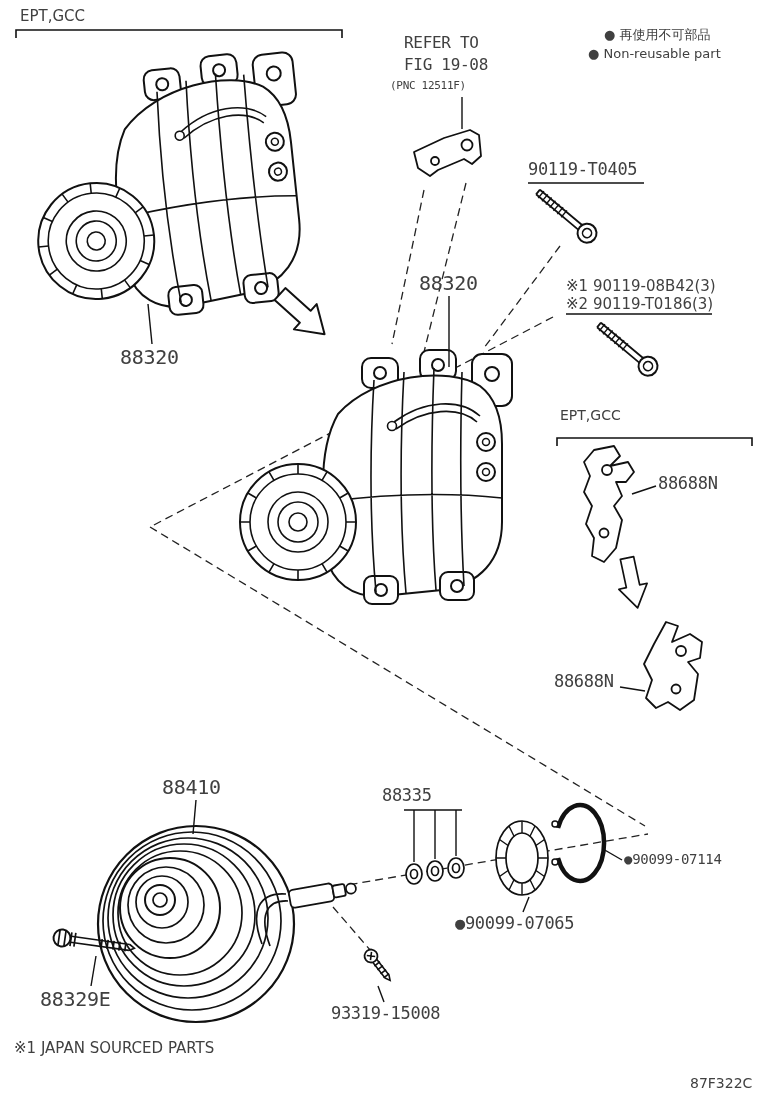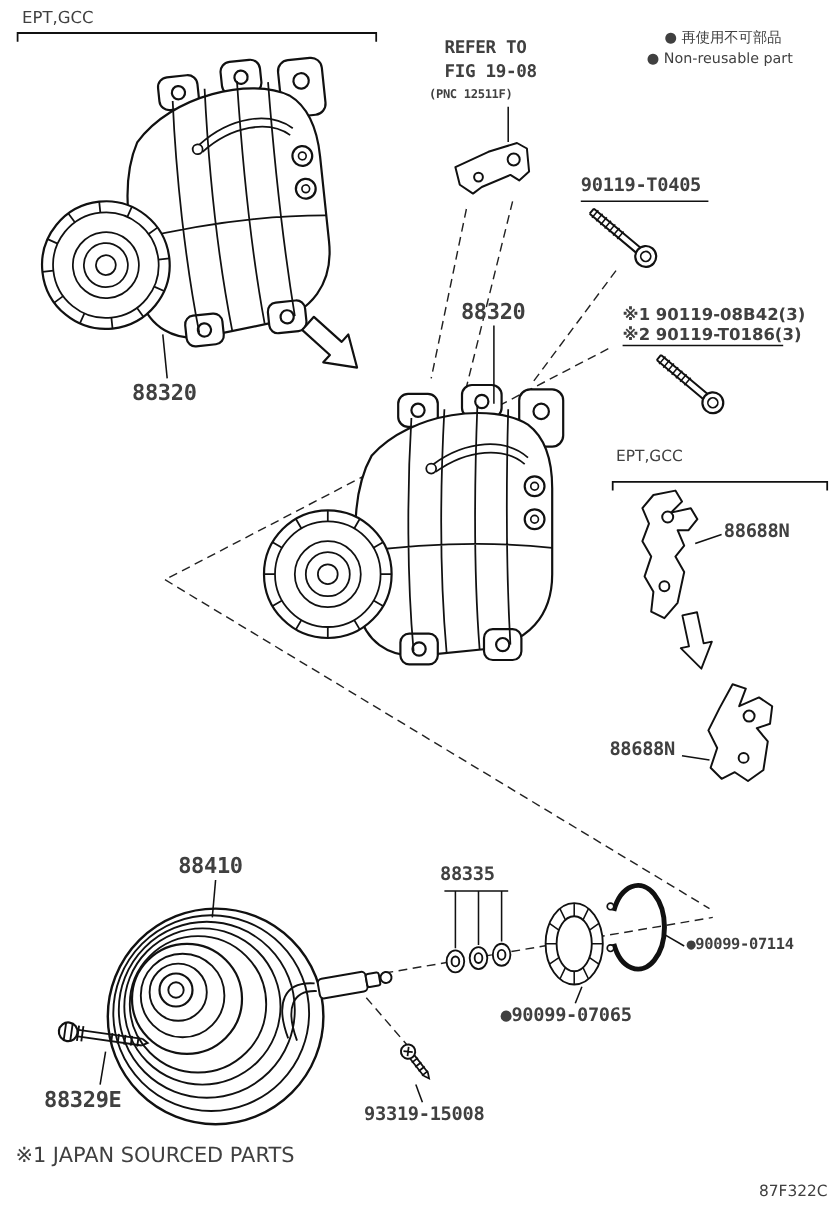--- a/index.html
+++ b/index.html
@@ -6,23 +6,23 @@
   html,body { margin:0; padding:0; background:#9a9a9a; }
   .page {
     position: relative;
     width: 760px; height: 1112px;
     background: #ffffff;
     overflow: hidden;
     color: #404040;
     margin: 0 auto;
   }
   .lbl { position:absolute; white-space:nowrap; line-height:1.12; }
-  .mono { font-family:"DejaVu Sans Mono","Liberation Mono",monospace; font-weight:bold; letter-spacing:-0.3px; }
+  .mono { font-family:"DejaVu Sans Mono","Liberation Mono",monospace; font-weight:normal; letter-spacing:-0.3px; }
   .sans { font-family:"DejaVu Sans","Liberation Sans",sans-serif; }
-  .b { font-weight:bold; }
+  .b { font-weight:normal; }
   svg.art { position:absolute; left:0; top:0; }
 </style>
 </head>
 <body>
 
 <div class="page">
 
   <svg class="art" width="760" height="1112" viewBox="0 0 760 1112">
     <defs>
       <g id="compressor">
@@ -189,21 +189,21 @@
   <div class="lbl mono" style="left:528px;top:160px;font-size:17px">90119-T0405</div>
   <div class="lbl mono" style="left:120px;top:346px;font-size:20px">88320</div>
   <div class="lbl mono" style="left:419px;top:272px;font-size:20px">88320</div>
   <div class="lbl sans b" style="left:566px;top:278px;font-size:15px">※1 90119-08B42(3)</div>
   <div class="lbl sans b" style="left:566px;top:296px;font-size:15px">※2 90119-T0186(3)</div>
   <div class="lbl sans" style="left:560px;top:408px;font-size:14px">EPT,GCC</div>
   <div class="lbl mono" style="left:658px;top:474px;font-size:17px">88688N</div>
   <div class="lbl mono" style="left:554px;top:672px;font-size:17px">88688N</div>
   <div class="lbl mono" style="left:162px;top:776px;font-size:20px">88410</div>
   <div class="lbl mono" style="left:40px;top:988px;font-size:20px">88329E</div>
-  <div class="lbl mono" style="left:400px;top:786px;font-size:17px">88335</div>
+  <div class="lbl mono" style="left:382px;top:786px;font-size:17px">88335</div>
   <div class="lbl mono" style="left:455px;top:914px;font-size:17px">●90099-07065</div>
   <div class="lbl mono" style="left:624px;top:852px;font-size:14px">●90099-07114</div>
   <div class="lbl mono" style="left:331px;top:1004px;font-size:17px">93319-15008</div>
 
-  <div class="lbl sans" style="left:14px;top:1040px;font-size:19px">※1 JAPAN SOURCED PARTS</div>
+  <div class="lbl sans" style="left:14px;top:1040px;font-size:15px">※1 JAPAN SOURCED PARTS</div>
   <div class="lbl sans" style="left:690px;top:1076px;font-size:14px">87F322C</div>
 
 </div>
 
 </body></html>

